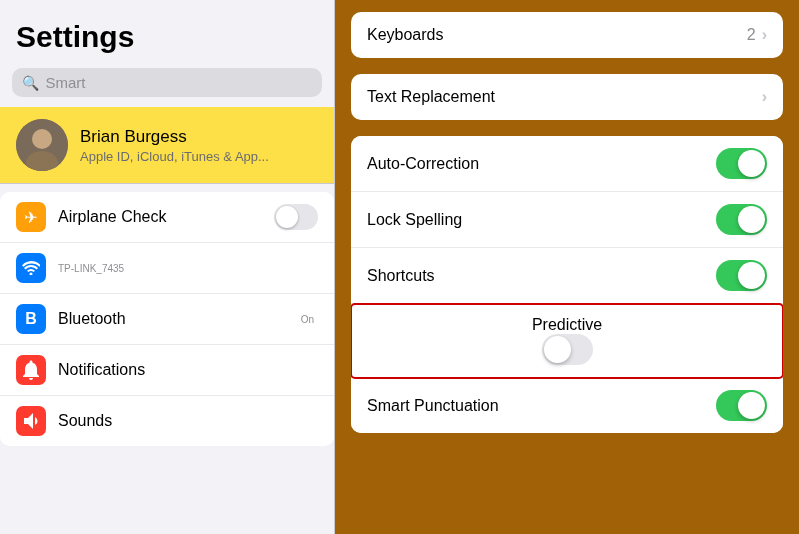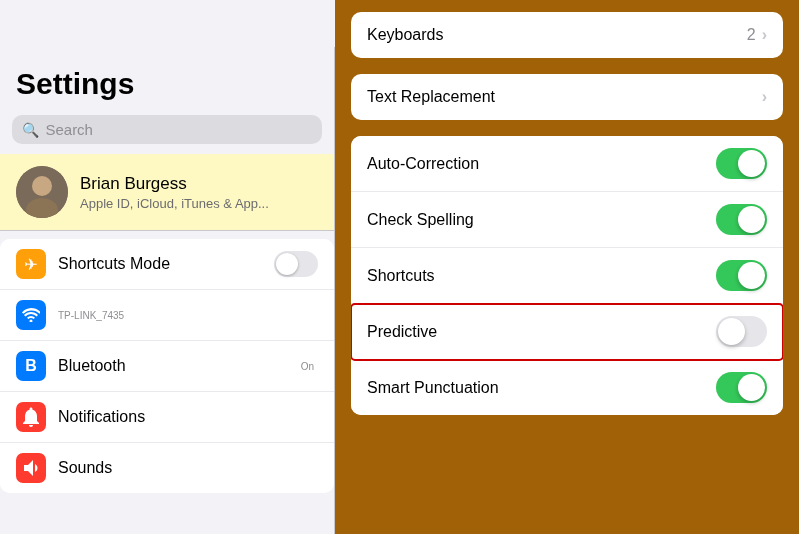--- a/index.html
+++ b/index.html
@@ -13,21 +13,20 @@
     }
 
     
     .sidebar {
       width: 335px;
       min-width: 335px;
       background: #f2f2f7;
       display: flex;
       flex-direction: column;
       border-right: 1px solid #c8c8cc;
-      margin-top: 47px;
     }
 
     .sidebar-title {
       font-size: 30px;
       font-weight: 700;
       padding: 20px 16px 10px 16px;
       color: #000;
     }
 
     .search-bar {
@@ -47,21 +46,21 @@
 
     .search-placeholder {
       color: #8e8e93;
       font-size: 15px;
     }
 
     .user-profile {
       display: flex;
       align-items: center;
       padding: 12px 16px;
-      background: #fef9c3;
+      background: #fde047;
       gap: 12px;
       border-bottom: 1px solid #c8c8cc;
       margin-bottom: 8px;
     }
 
     .avatar {
       width: 52px;
       height: 52px;
       border-radius: 50%;
       background: #7a6a5a;
@@ -240,52 +239,53 @@
       left: 2px;
     }
 
     
     .settings-row.highlighted {
       outline: 2px solid #cc0000;
       outline-offset: -2px;
       border-radius: 4px;
       position: relative;
       z-index: 1;
+      flex-direction: column;
     }
   </style>
 </head>
 <body>
 
 <div class="sidebar">
   <div class="sidebar-title">Settings</div>
 
   <div class="search-bar">
     <div class="search-icon-wrap">🔍</div>
-    <span class="search-placeholder">Search</span>
+    <span class="search-placeholder">Smart</span>
   </div>
 
   <div class="user-profile">
     <div class="avatar">
       <svg width="52" height="52" viewBox="0 0 52 52">
         <circle cx="26" cy="26" r="26" fill="#7a6a5a"></circle>
         <circle cx="26" cy="20" r="10" fill="#c8a882"></circle>
         <ellipse cx="26" cy="44" rx="16" ry="12" fill="#8b7355"></ellipse>
       </svg>
     </div>
     <div class="user-info">
       <div class="user-name">Brian Burgess</div>
       <div class="user-sub">Apple ID, iCloud, iTunes &amp; App...</div>
     </div>
   </div>
 
   <div class="sidebar-section">
 
     <div class="sidebar-item">
       <div class="sidebar-icon icon-airplane" style="color:#fff;font-size:16px;">✈</div>
-      <span class="sidebar-item-label">Shortcuts Mode</span>
+      <span class="sidebar-item-label">Airplane Check</span>
       <div class="toggle-small"></div>
     </div>
 
     <div class="sidebar-item">
       <div class="sidebar-icon icon-wifi" style="color:#fff;font-size:14px;">
         <svg width="18" height="14" viewBox="0 0 18 14" fill="white">
           <path d="M9 11.5a1.5 1.5 0 110 3 1.5 1.5 0 010-3zm0-3.5a5.5 5.5 0 014 1.7l-1.4 1.4a3.5 3.5 0 00-5.2 0L5 9.7A5.5 5.5 0 019 8zm0-4a9.5 9.5 0 017 3.1l-1.4 1.4a7.5 7.5 0 00-11.2 0L2 7.1A9.5 9.5 0 019 4zm0-4a13.5 13.5 0 0110 4.4l-1.4 1.4A11.5 11.5 0 001.4 5.8L0 4.4A13.5 13.5 0 019 0z"></path>
         </svg>
       </div>
       <span class="sidebar-item-value">TP-LINK_7435</span>
@@ -336,21 +336,21 @@
 
   <div class="settings-group">
 
 
     <div class="settings-row">
       <span class="settings-row-label">Auto-Correction</span>
       <div class="toggle on"></div>
     </div>
 
     <div class="settings-row">
-      <span class="settings-row-label">Check Spelling</span>
+      <span class="settings-row-label">Lock Spelling</span>
       <div class="toggle on"></div>
     </div>
 
 
     <div class="settings-row">
       <span class="settings-row-label">Shortcuts</span>
       <div class="toggle on"></div>
     </div>
 
     <div class="settings-row highlighted" style="outline: 2px solid #cc0000; outline-offset: -1px;">

